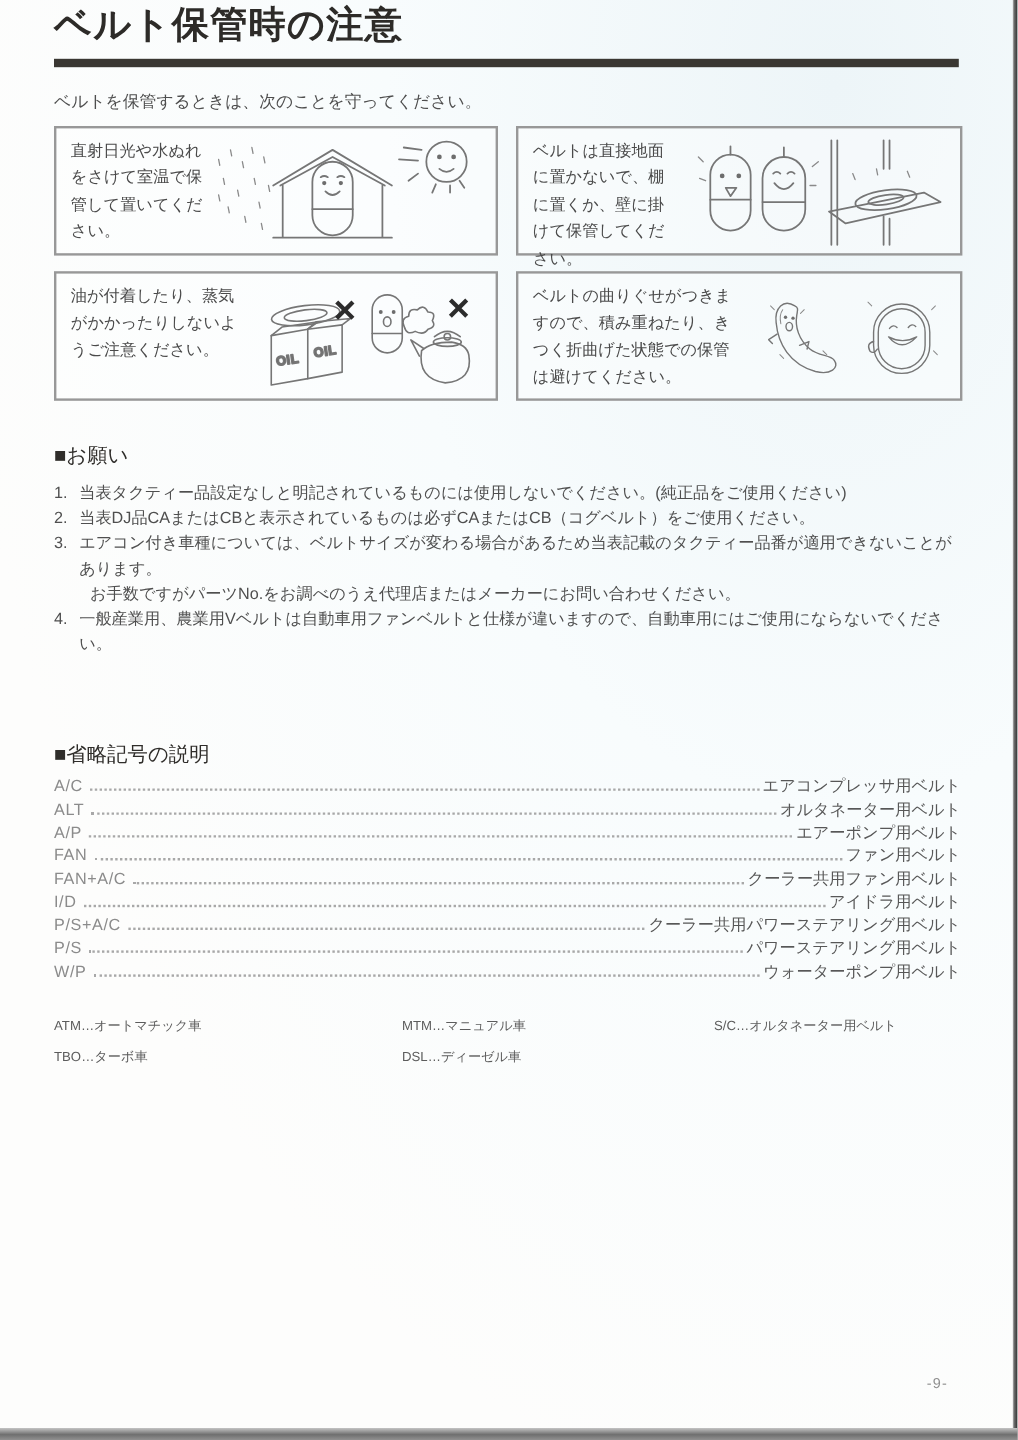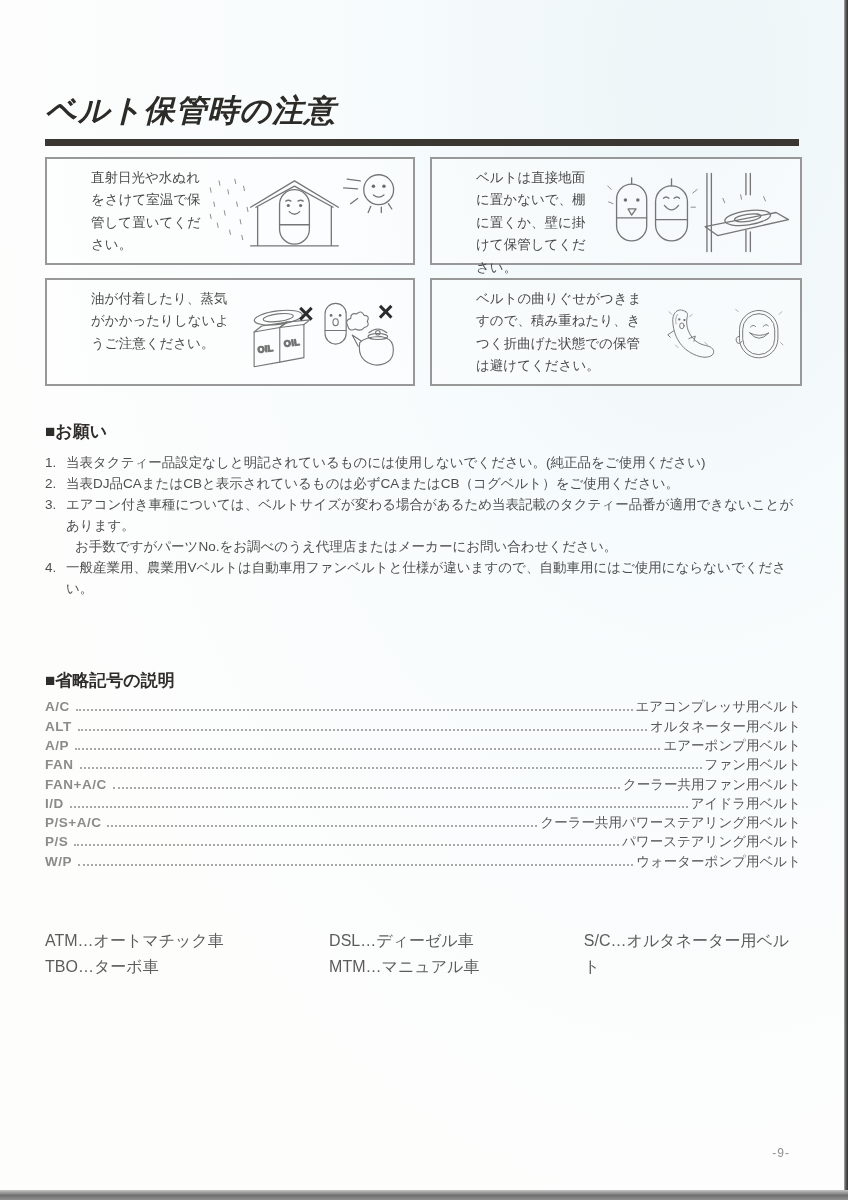--- a/index.html
+++ b/index.html
@@ -20,23 +20,22 @@
     background: linear-gradient(to left, #2f2f2f 0%, #6b6b6b 70%, #b9b9b9 100%);
   }
   .scan-edge-bottom {
     position: absolute; bottom: 0; left: 0;
     width: 100%; height: 10px;
     background: linear-gradient(to bottom, #c4c4c4 0%, #6f6f6f 55%, #909090 100%);
   }
   .content { padding-left: 45px; padding-right: 47px; }
 
   .page-title {
-    padding-top: 90px;
     font-size: 31px; font-weight: bold;
-    color: #2d2b28; letter-spacing: 1px; font-style: italic;
+    color: #2d2b28; letter-spacing: 1px;
   }
   .title-rule { margin-top: 7px; height: 7px; width: 754px; background: #3a3732; }
 
   .intro { margin-top: 20px; font-size: 14px; color: #4e4e4e; }
 
   .boxes {
     margin-top: 11px;
     display: grid;
     grid-template-columns: 370px 372px;
     column-gap: 15px; row-gap: 13px;
@@ -44,68 +43,68 @@
   .box {
     height: 108px;
     border: 2px solid #989898;
     padding: 8px 8px 5px 12px;
     display: flex;
     background: rgba(255,255,255,0.4);
   }
   .box-text {
     font-size: 13.5px; line-height: 1.66; color: #4a4a4a;
     flex-shrink: 0;
-    margin-left: 32px;
   }
   .box:nth-child(1) .box-text { width: 114px; }
   .box:nth-child(2) .box-text { width: 114px; }
   .box:nth-child(3) .box-text { width: 142px; }
   .box:nth-child(4) .box-text { width: 170px; }
   .box-illus { flex: 1; height: 100%; }
   .box-illus svg { width: 100%; height: 100%; }
   .art { stroke: #767676; stroke-width: 1.5; fill: none; stroke-linecap: round; stroke-linejoin: round; }
   .art-thin { stroke: #8a8a8a; stroke-width: 1.1; fill: none; stroke-linecap: round; }
   .art-fill { fill: #6d6d6d; stroke: none; }
   .x-glyph { font-weight: bold; fill: #2c2c2c; font-size: 36px; }
   .oil-glyph { font-weight: bold; fill: #5c5c5c; font-size: 12px; letter-spacing: 0.5px; }
 
-  .section-heading { font-size: 17px; font-weight: bold; color: #2f2d2a; }
+  .section-heading { font-size: 17px; font-weight: normal; color: #2f2d2a; }
 
   .request { margin-top: 34px; }
   .request-items { margin-top: 9px; }
   .request-item { display: flex; font-size: 13.5px; color: #4f4f4f; line-height: 1.56; }
   .request-no { width: 21px; flex-shrink: 0; }
   .request-text .line2 { display: block; padding-left: 9px; }
 
   .abbr { margin-top: 70px; }
   .abbr-rows { margin-top: 6px; }
   .abbr-row { display: flex; align-items: baseline; height: 19.3px; font-size: 13.5px; }
-  .abbr-code { color: #8b8b8b; letter-spacing: 0.5px; white-space: nowrap; font-weight: bold; }
+  .abbr-code { color: #8b8b8b; letter-spacing: 0.5px; white-space: nowrap; }
   .abbr-leader { flex: 1; border-bottom: 2px dotted #a8a8a8; margin: 0 3px 4px 6px; }
   .abbr-desc { color: #575757; white-space: nowrap; }
 
-  .legend { margin-top: 56px; display: flex; font-size: 16px; color: #5c5c5c; }
+  .legend { margin-top: 22px; display: flex; font-size: 11px; color: #5c5c5c; }
   .legend-col1 { width: 290px; }
   .legend-col2 { width: 260px; }
   .legend-item { line-height: 26px; }
 
   .page-number {
     position: absolute; right: 58px; bottom: 40px;
     font-size: 12px; color: #8f8f8f; letter-spacing: 1px;
   }
 </style>
 </head>
 <body>
 
 <div class="page">
   <div class="content">
 
     <h1 class="page-title">ベルト保管時の注意</h1>
     <div class="title-rule"></div>
 
+    <p class="intro">ベルトを保管するときは、次のことを守ってください。</p>
 
     <div class="boxes">
 
       <div class="box">
         <div class="box-text">直射日光や水ぬれをさけて室温で保管して置いてください。</div>
         <div class="box-illus">
           <svg viewBox="0 0 228 92">
             <g class="art-thin">
               <path d="M6,18 l1,5 M16,10 l1,5 M26,20 l1,5 M10,34 l1,5 M22,44 l1,5 M14,58 l1,5 M28,66 l1,5 M36,34 l1,5 M40,54 l1,5 M34,8 l1,5 M44,16 l1,5 M48,40 l1,5 M6,48 l1,5 M42,72 l1,5"></path>
             </g>
@@ -297,22 +296,22 @@
         </div>
       </div>
     </div>
 
     <div class="legend">
       <div class="legend-col1">
         <div class="legend-item">ATM…オートマチック車</div>
         <div class="legend-item">TBO…ターボ車</div>
       </div>
       <div class="legend-col2">
+        <div class="legend-item">MTM…マニュアル車</div>
         <div class="legend-item">DSL…ディーゼル車</div>
-        <div class="legend-item">MTM…マニュアル車</div>
       </div>
       <div class="legend-col3">
         <div class="legend-item">S/C…オルタネーター用ベルト</div>
       </div>
     </div>
 
   </div>
 
   <div class="page-number">-9-</div>
   <div class="scan-edge-right"></div>

